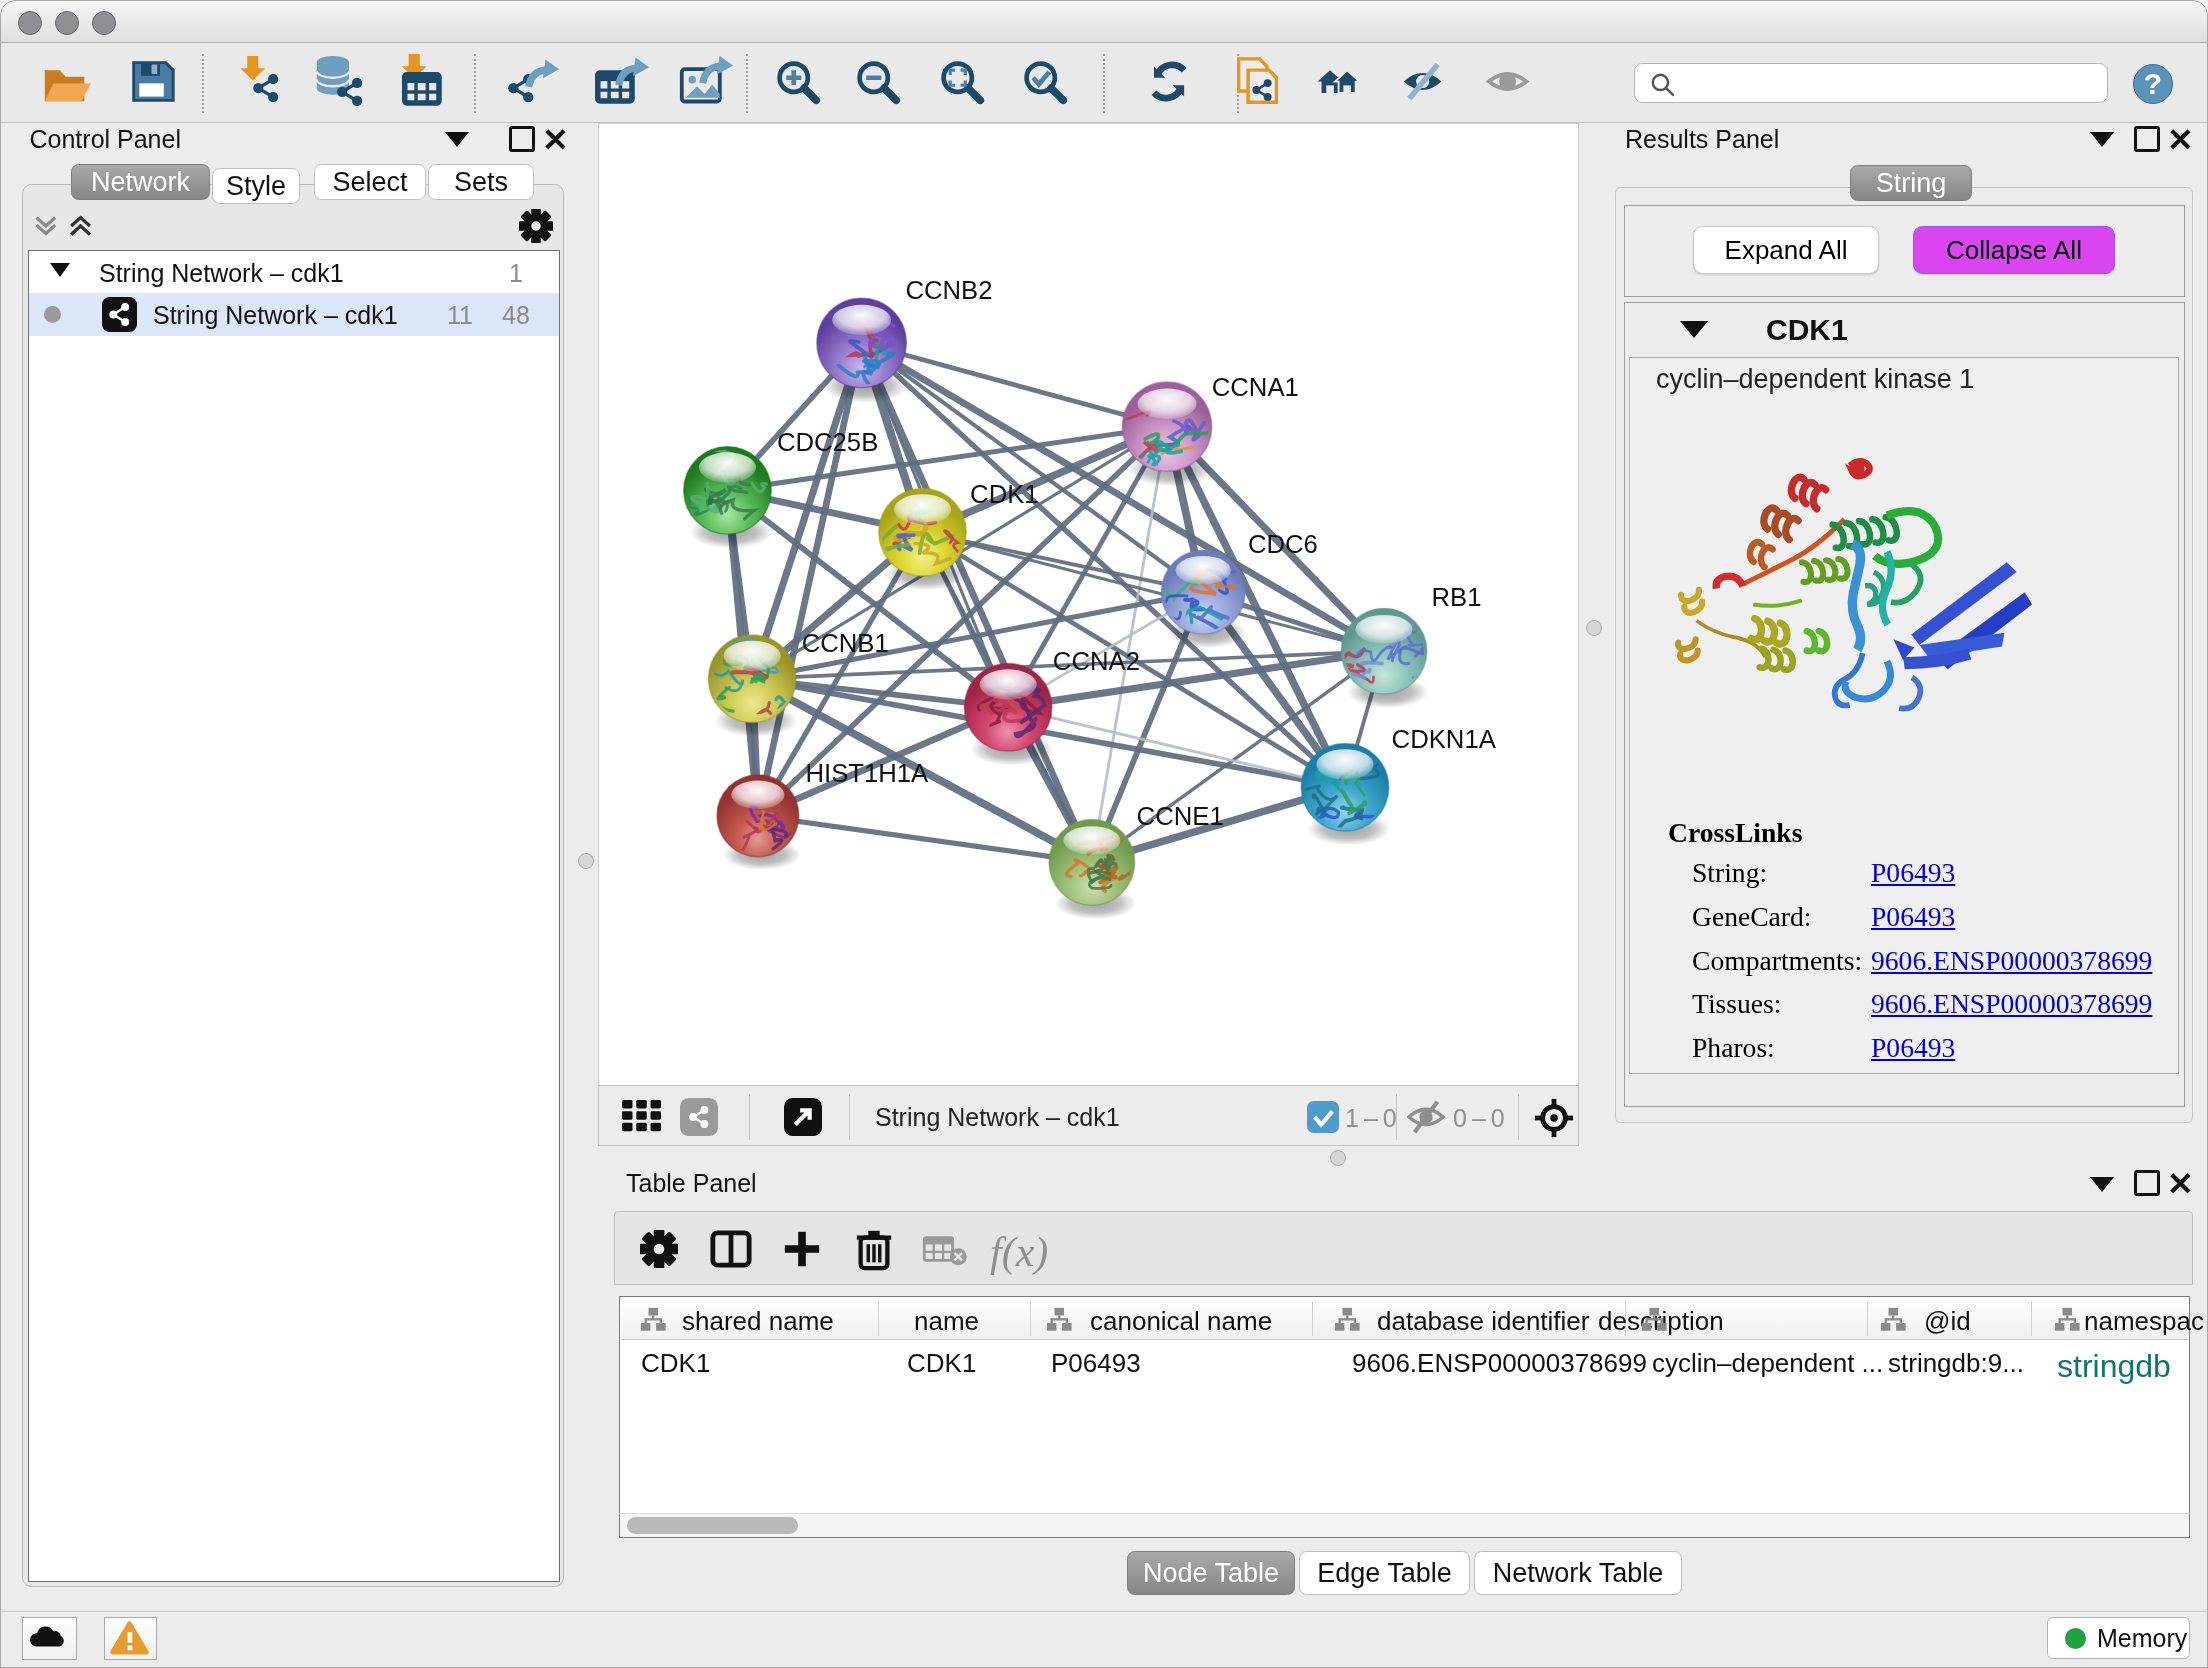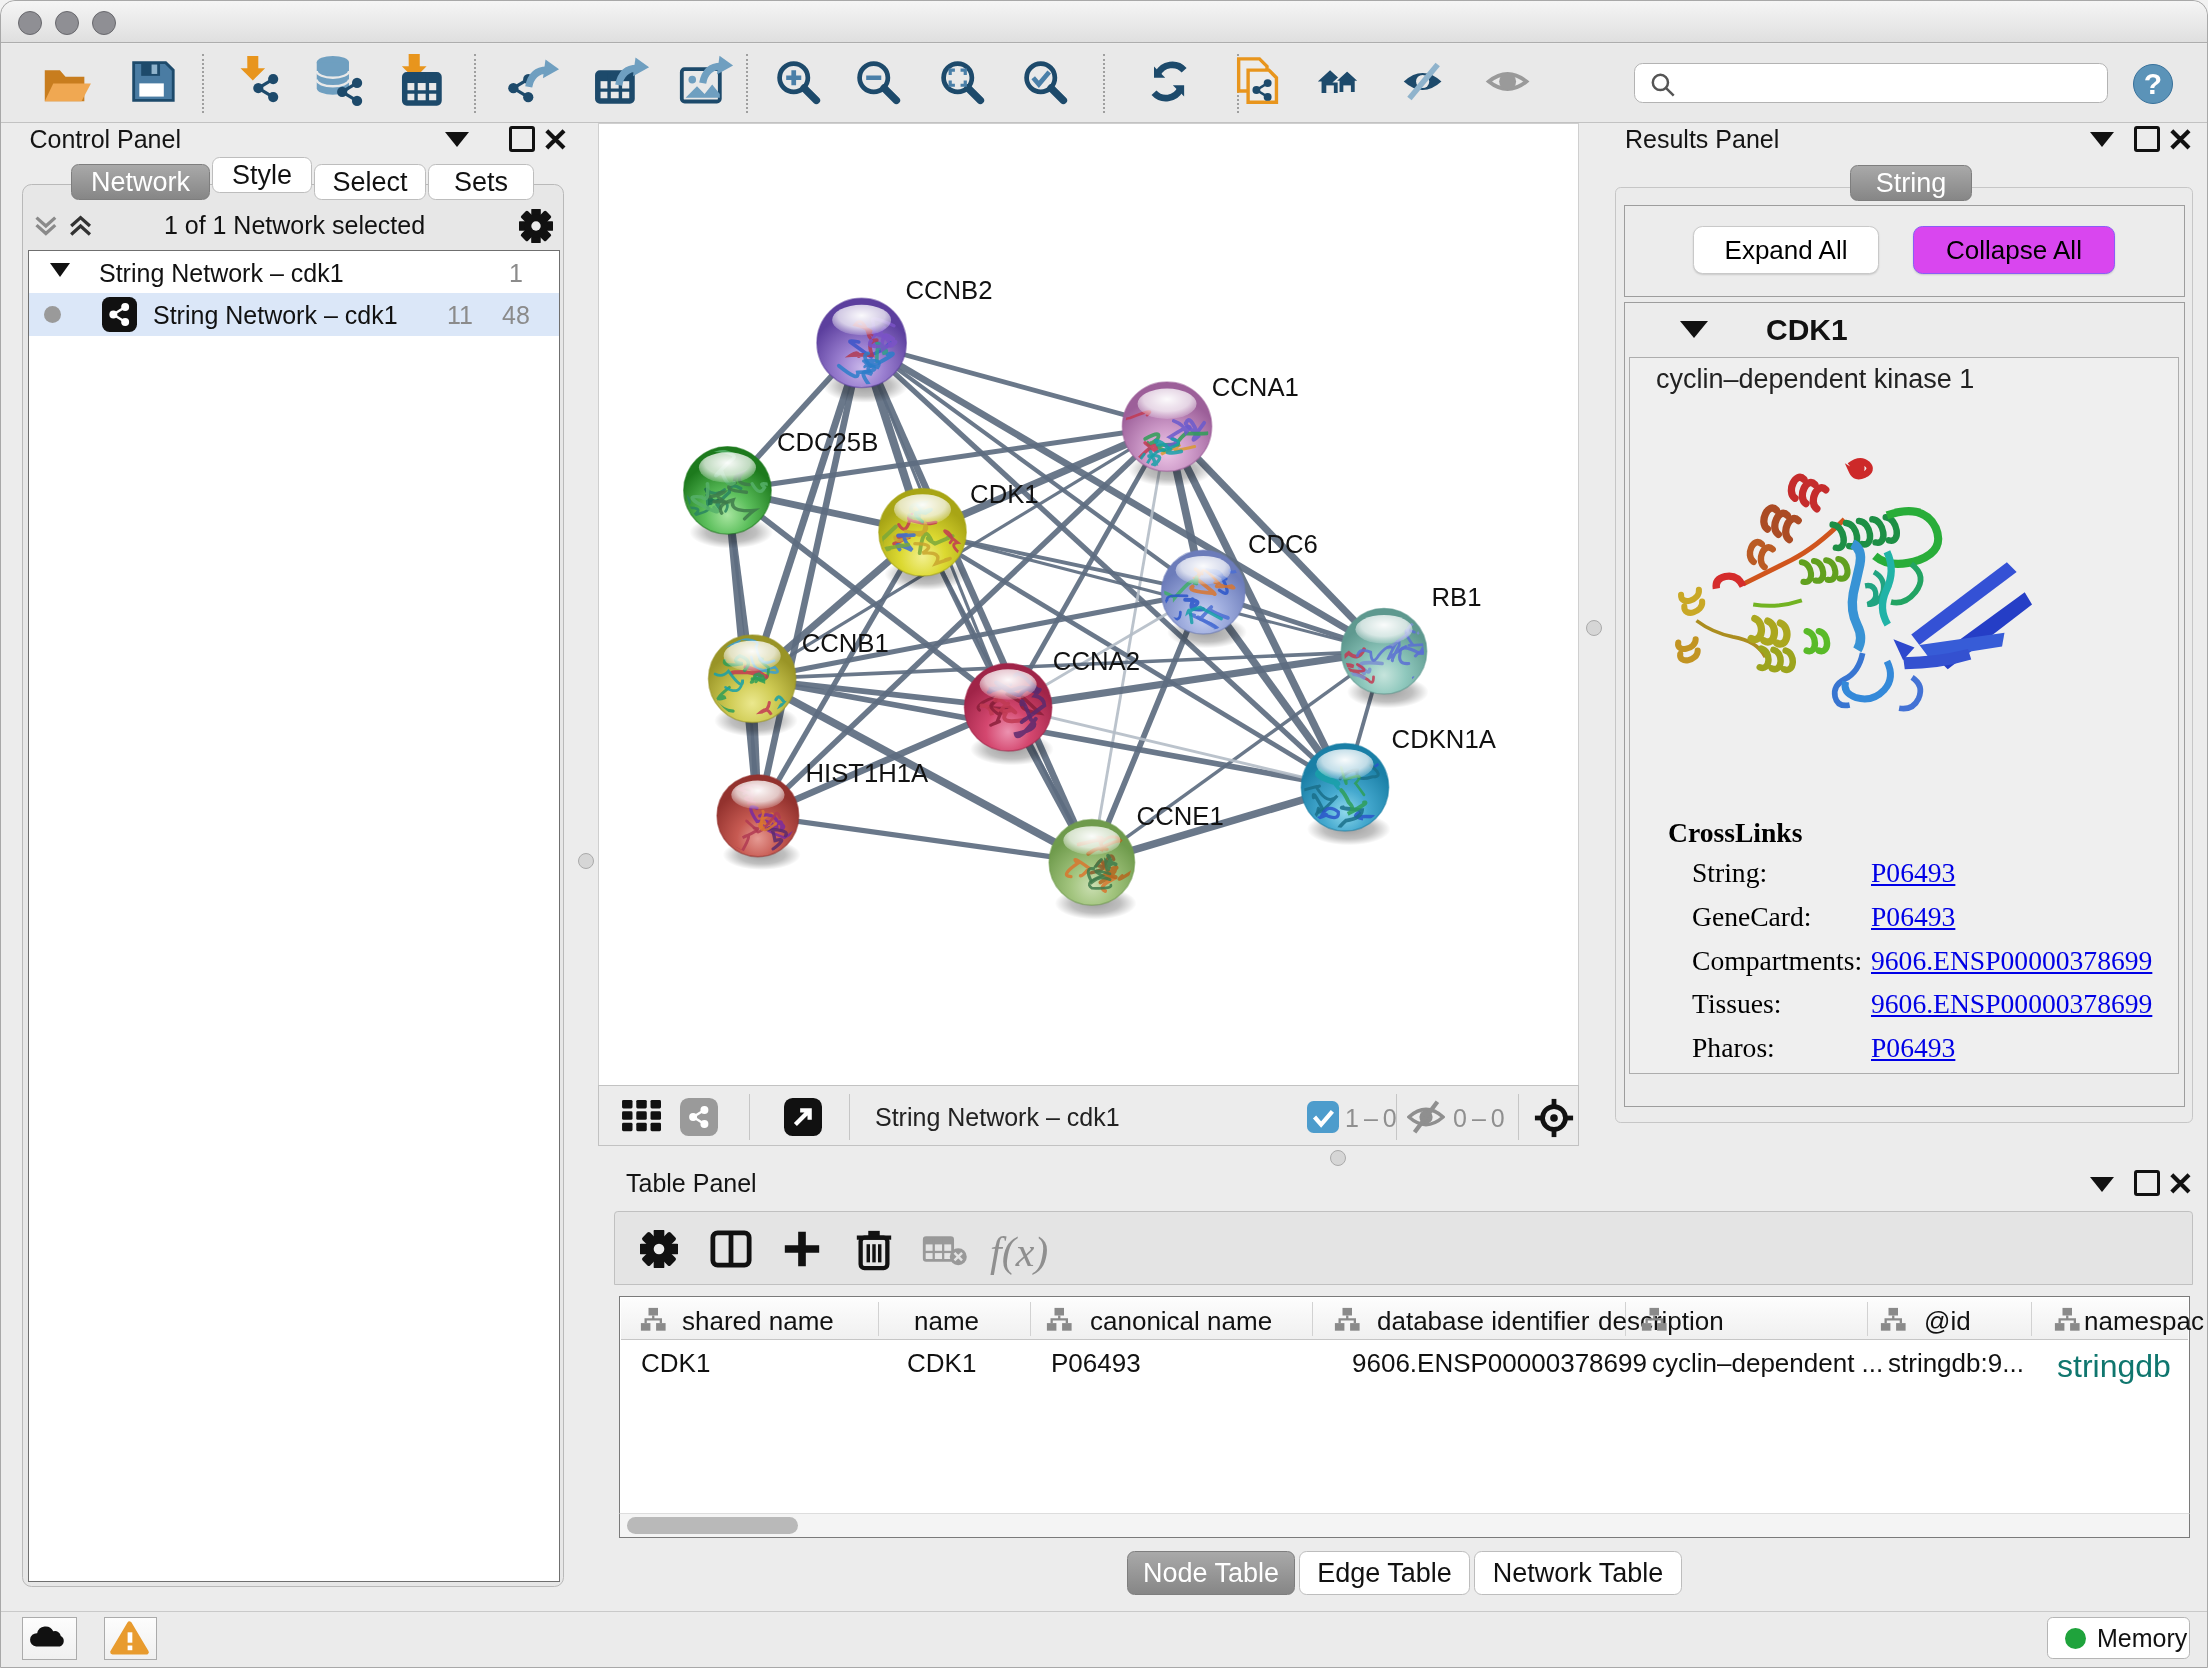--- a/index.html
+++ b/index.html
@@ -167,28 +167,27 @@
         <line x1="18" y1="18" x2="26" y2="26" stroke="#555" stroke-width="2.6"></line>
       </svg>
 <div style="position:absolute;left:2132px;top:20px;width:40px;height:40px;border-radius:50%;background:#5b93b8;border:1.9px solid #38719b;color:#fff;font-size:30px;font-weight:bold;text-align:center;line-height:38px">?</div>
 </div>
 <div class="abs panelhead" style="left:28.5px;top:124px">Control Panel</div>
 <div class="dd abs" style="left:444px;top:131px"></div>
 <div class="wbox" style="left:508px;top:125px"></div>
 <div class="xx" style="left:541px;top:123px">✕</div>
 <div class="abs" style="left:21px;top:183px;width:542px;height:1403px;background:#e7e7e7;border:1.9px solid #b9b9b9;border-radius:9.5px"></div>
 <div class="tab tabsel" style="left:70px;top:163px;width:139px">Network</div>
-<div class="tab" style="left:211px;top:156px;width:100px">Style</div>
+<div class="tab" style="left:211px;top:167px;width:88px">Style</div>
 <div class="tab" style="left:313px;top:163px;width:112px">Select</div>
 <div class="tab" style="left:427px;top:163px;width:106px">Sets</div>
 <svg class="abs" style="left:32px;top:211px" width="67" height="30" viewBox="0 0 70 32">
       <path d="M3 6 L13 15 L23 6 M3 14 L13 23 L23 14" fill="none" stroke="#8a8a8a" stroke-width="3.5"></path>
       <path d="M40 15 L50 6 L60 15 M40 24 L50 15 L60 24" fill="none" stroke="#333" stroke-width="3.5"></path>
     </svg>
-<div class="abs" style="left:27px;top:210px;width:533px;text-align:center;font-size:25px;color:#111">1 of 1 Network selected</div>
 <svg class="abs" style="left:518px;top:208px" width="34" height="34" viewBox="0 0 36 36">
       <rect x="13.0" y="-0.7" width="10.1" height="10.8" rx="1.8" transform="rotate(0 18.0 18.0)" fill="#111"></rect>
       <rect x="13.0" y="-0.7" width="10.1" height="10.8" rx="1.8" transform="rotate(45 18.0 18.0)" fill="#111"></rect>
       <rect x="13.0" y="-0.7" width="10.1" height="10.8" rx="1.8" transform="rotate(90 18.0 18.0)" fill="#111"></rect>
       <rect x="13.0" y="-0.7" width="10.1" height="10.8" rx="1.8" transform="rotate(135 18.0 18.0)" fill="#111"></rect>
       <rect x="13.0" y="-0.7" width="10.1" height="10.8" rx="1.8" transform="rotate(180 18.0 18.0)" fill="#111"></rect>
       <rect x="13.0" y="-0.7" width="10.1" height="10.8" rx="1.8" transform="rotate(225 18.0 18.0)" fill="#111"></rect>
       <rect x="13.0" y="-0.7" width="10.1" height="10.8" rx="1.8" transform="rotate(270 18.0 18.0)" fill="#111"></rect>
       <rect x="13.0" y="-0.7" width="10.1" height="10.8" rx="1.8" transform="rotate(315 18.0 18.0)" fill="#111"></rect>
       <circle cx="18.0" cy="18.0" r="12.2" fill="#111"></circle>

